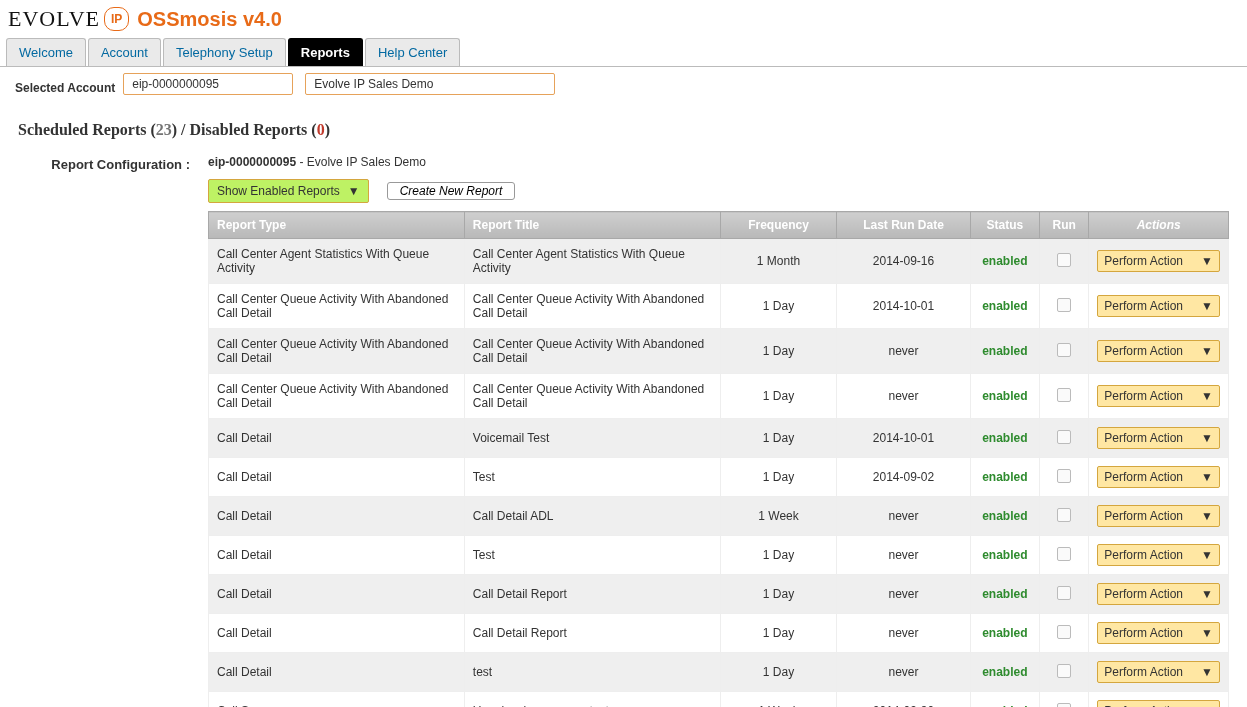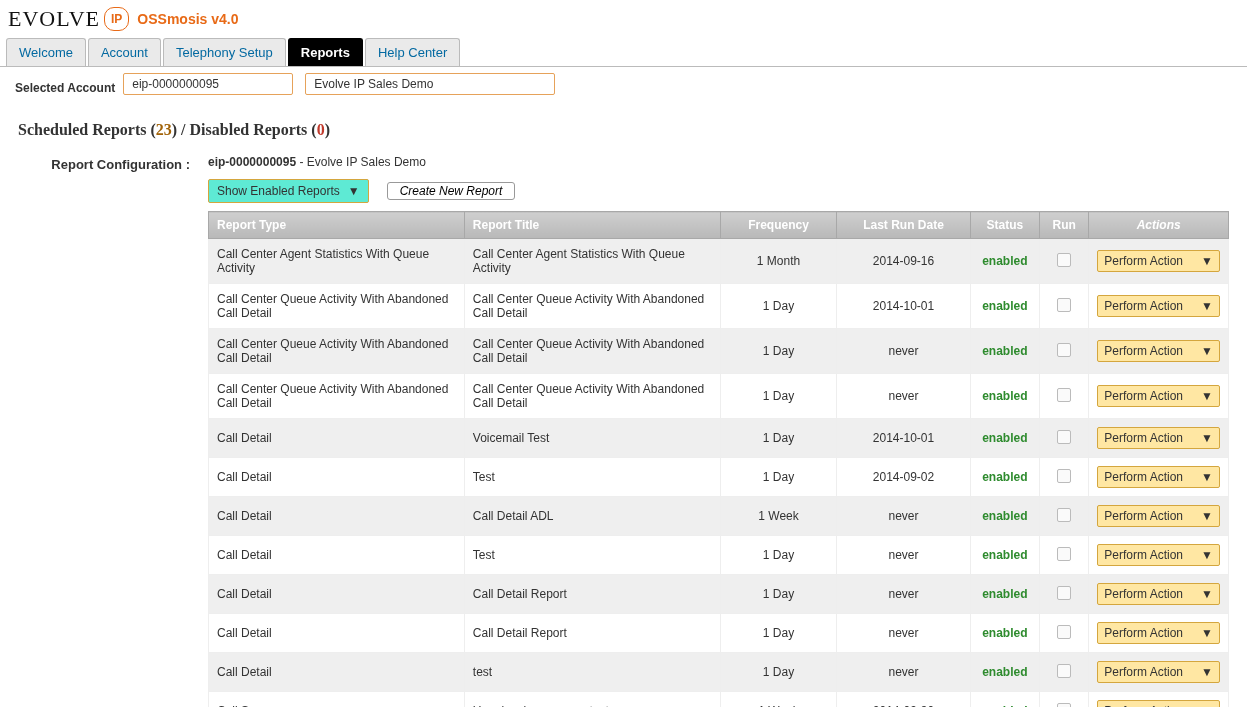--- a/index.html
+++ b/index.html
@@ -1,41 +1,41 @@
 <!DOCTYPE html>
 <html><head>
 <meta charset="utf-8">
 <style>
   * { box-sizing: border-box; }
   html, body { margin:0; padding:0; font-family: Arial, Helvetica, sans-serif; font-size:12px; color:#333; background:#fff; }
   .page { width:1247px; margin:0 auto; }
   .logo-row { padding:6px 8px 0 8px; display:flex; align-items:center; }
   .logo-text { font-family: Georgia, 'Times New Roman', serif; font-size:22px; letter-spacing:1px; color:#111; }
   .logo-ip { display:inline-flex; align-items:center; justify-content:center; border:1px solid #e86a17; border-radius:10px; color:#e86a17; font-size:12px; font-weight:bold; padding:0 6px; margin-left:4px; height:24px; }
-  .product { color:#e86a17; font-size:14px; margin-left:8px; font-weight:bold; }
+  .product { color:#e86a17; font-size:20px; margin-left:8px; font-weight:bold; }
   .tabs { margin:6px 0 0 0; padding:0 6px; border-bottom:1px solid #bbb; }
   .tabs ul { list-style:none; margin:0; padding:0; display:flex; }
   .tabs li { margin-right:2px; }
   .tabs a { display:block; padding:6px 12px; border:1px solid #bbb; border-bottom:none; background:#eaeaea; color:#0369a1; text-decoration:none; font-size:13px; border-radius:3px 3px 0 0; }
   .tabs a.active { background:#000; color:#fff; font-weight:bold; border-color:#000; }
   .account-row { display:flex; align-items:flex-end; padding:6px 15px; }
   .account-row .lbl { font-weight:bold; font-size:12px; margin-right:8px; }
   .account-row .field { border:1px solid #e6a25a; border-radius:2px; padding:3px 8px; margin-right:12px; min-width:170px; background:#fff; font-size:12px; }
   .field.wide { min-width:250px; }
   .col-wrap { padding:8px 18px 40px 18px; }
   .page-title { font-family: Georgia, 'Times New Roman', serif; font-size:16px; font-weight:bold; margin:12px 0 16px 0; }
-  .page-title .green { color:#a16207; }
+  .page-title .green { color:#737373; }
   .page-title .red { color:#c0392b; }
   .layout { display:flex; }
   .left-label { width:190px; padding-top:2px; font-weight:bold; font-size:13px; text-align:right; padding-right:18px; }
   .main { flex:1; }
   .config-head { font-size:12px; margin-bottom:10px; }
   .config-head .bold { font-weight:bold; }
   .controls { display:flex; align-items:center; margin-bottom:8px; }
-  .dropdown-yellow { background:#5eead4; border:1px solid #d4a63e; padding:4px 8px; font-size:12px; display:flex; align-items:center; border-radius:2px; cursor:pointer; }
+  .dropdown-yellow { background:#bef264; border:1px solid #d4a63e; padding:4px 8px; font-size:12px; display:flex; align-items:center; border-radius:2px; cursor:pointer; }
   .dropdown-yellow .caret { margin-left:8px; }
   .btn-new { margin-left:18px; border:1px solid #999; background:#fff; padding:1px 12px; font-style:italic; font-size:12px; border-radius:3px; cursor:pointer; }
   table.grid { width:100%; border-collapse:collapse; }
   table.grid thead th { background:linear-gradient(#cfcfcf,#b8b8b8); color:#fff; font-weight:bold; font-size:12px; padding:6px 8px; text-align:center; border:1px solid #a8a8a8; }
   table.grid thead th.left { text-align:left; }
   table.grid tbody td { font-size:12px; padding:8px 8px; border:1px solid #eee; vertical-align:middle; }
   table.grid tbody tr.odd { background:#efefef; }
   table.grid tbody tr.even { background:#ffffff; }
   td.center { text-align:center; }
   .status-enabled { color:#2e8b2e; font-weight:bold; }

